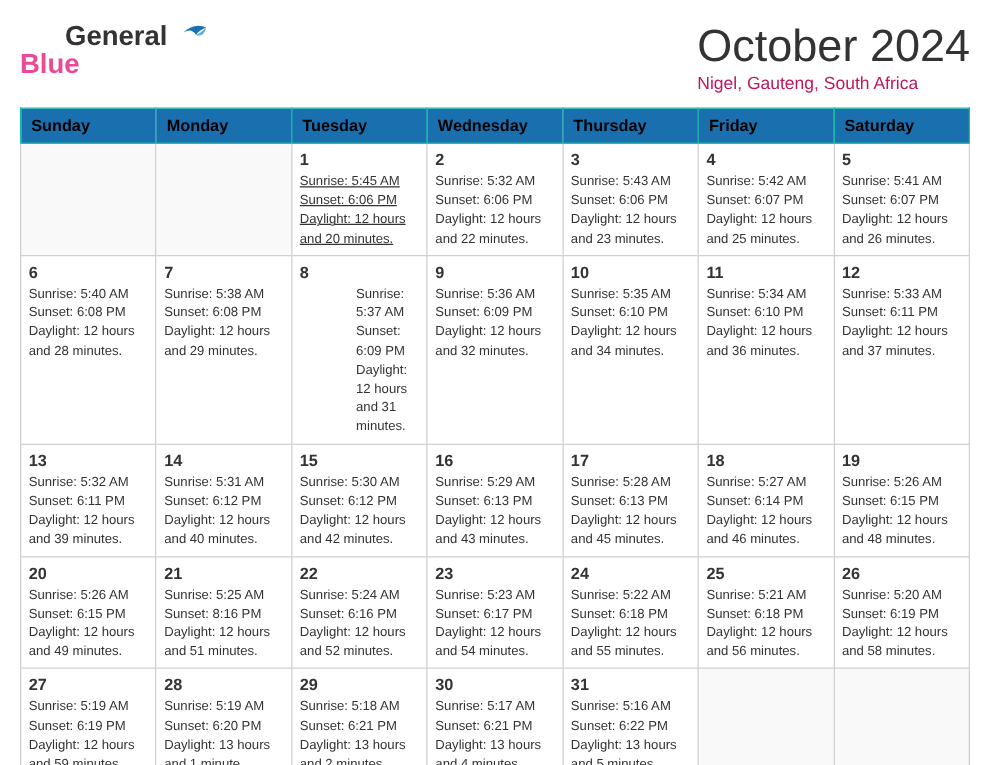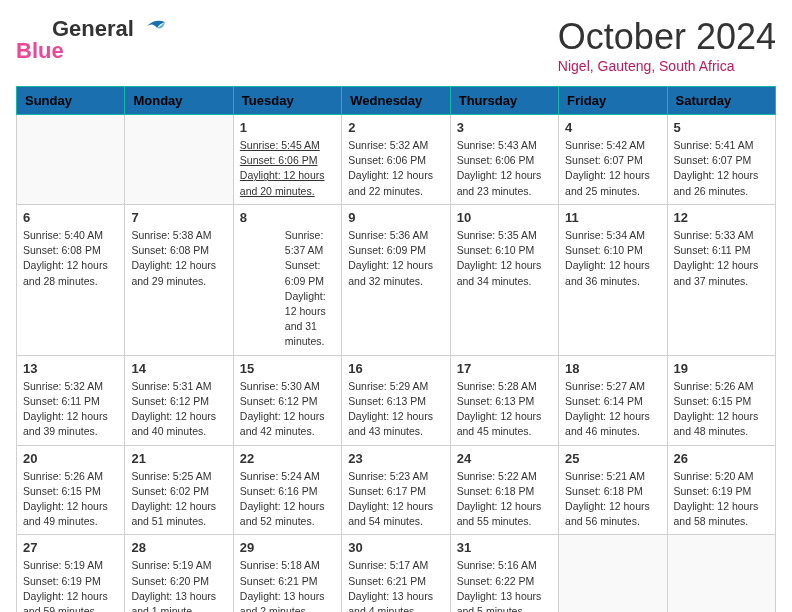--- a/index.html
+++ b/index.html
@@ -239,21 +239,21 @@
       <tr class="week-row">
         <td>
           <span class="day-number">20</span>
           <div class="day-info" style="white-space: pre-line;">Sunrise: 5:26 AM
 Sunset: 6:15 PM
 Daylight: 12 hours and 49 minutes.</div>
         </td>
         <td>
           <span class="day-number">21</span>
           <div class="day-info" style="white-space: pre-line;">Sunrise: 5:25 AM
-Sunset: 6:02 PM
+Sunset: 8:16 PM
 Daylight: 12 hours and 51 minutes.</div>
         </td>
         <td>
           <span class="day-number">22</span>
           <div class="day-info" style="white-space: pre-line;">Sunrise: 5:24 AM
 Sunset: 6:16 PM
 Daylight: 12 hours and 52 minutes.</div>
         </td>
         <td>
           <span class="day-number">23</span>

